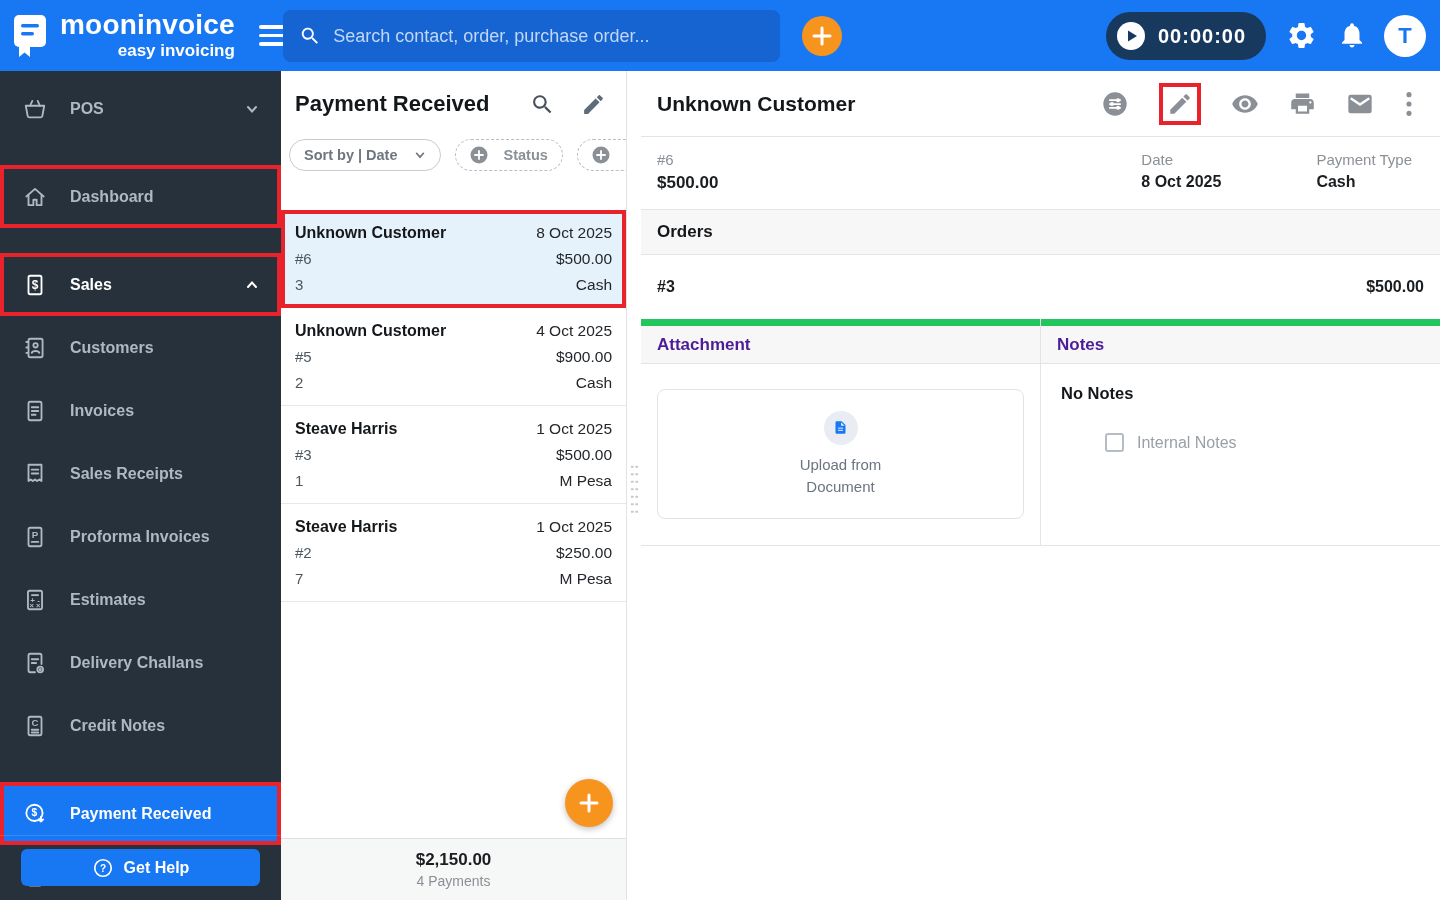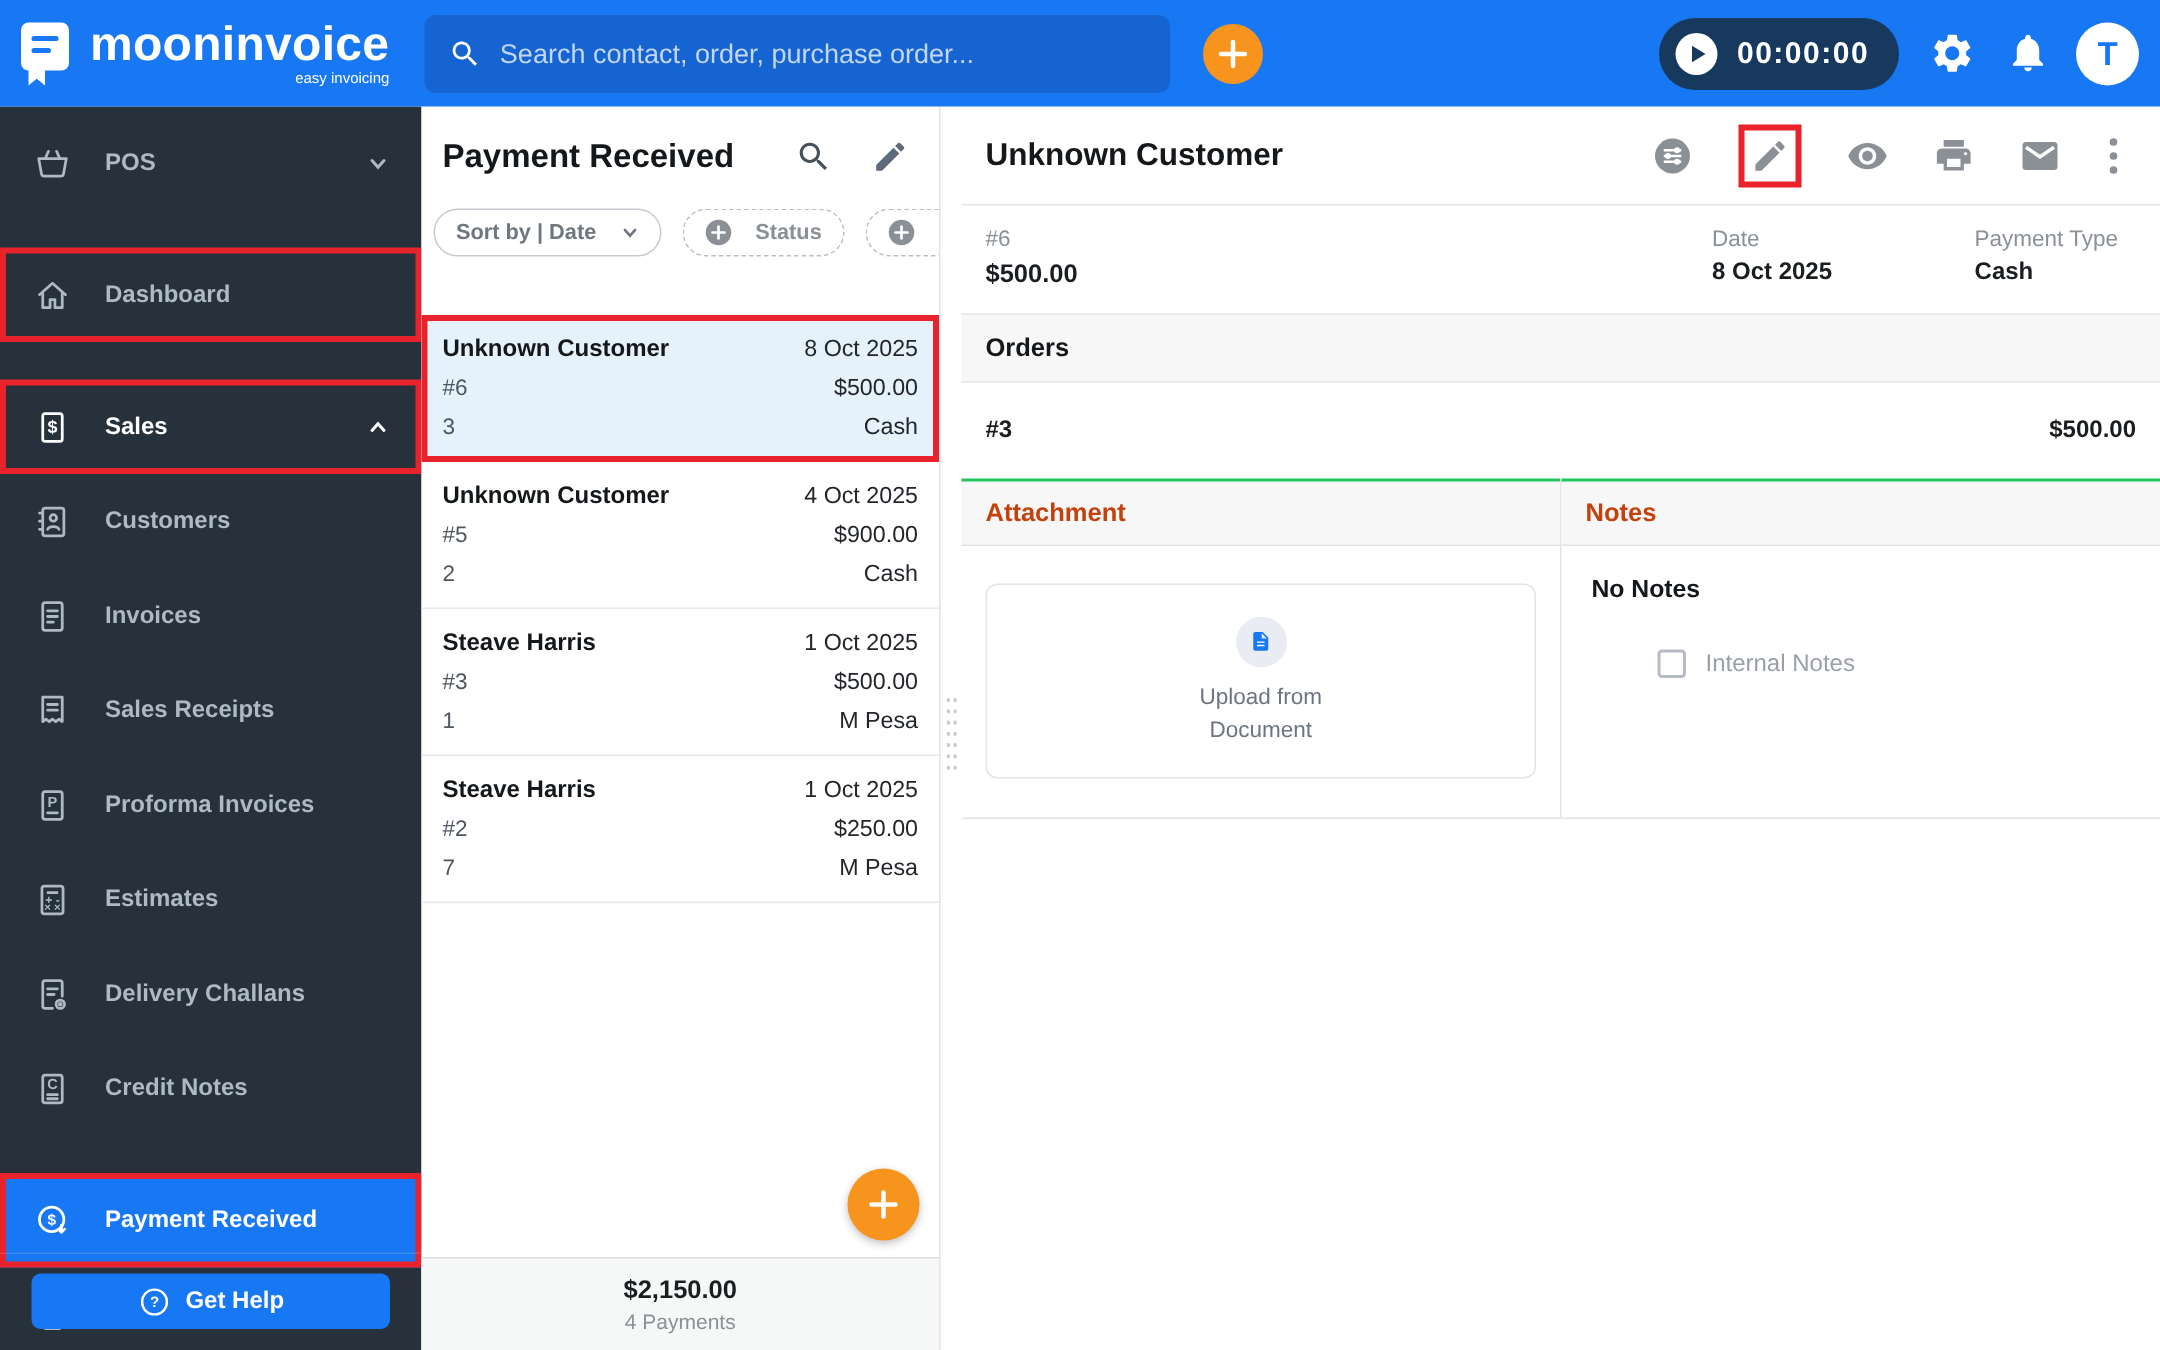--- a/index.html
+++ b/index.html
@@ -5,22 +5,22 @@
   * { margin:0; padding:0; box-sizing:border-box; }
   html,body { width:1440px; height:900px; }
   body { position:relative; overflow:hidden; background:#fff;
          font-family:"Liberation Sans", sans-serif; }
 
   
   .topbar { position:absolute; left:0; top:0; width:1440px; height:71px;
             background:#1877F2; display:flex; align-items:center; z-index:5; }
   .brand { display:flex; align-items:center; gap:10px; padding-left:10px; }
   .brand-text { display:flex; flex-direction:column; align-items:flex-end; }
-  .brand-name { color:#fff; font-size:32px; font-weight:800; line-height:1; letter-spacing:.2px; }
-  .brand-tagline { color:#fff; font-size:10px; font-weight:400; margin-top:2px; }
+  .brand-name { color:#fff; font-size:28px; font-weight:800; line-height:1; letter-spacing:.2px; }
+  .brand-tagline { color:#fff; font-size:17px; font-weight:700; margin-top:2px; }
   .hamburger { width:28px; display:flex; flex-direction:column; gap:5px; margin-left:24px; cursor:pointer; }
   .hamburger span { height:3.5px; background:#fff; border-radius:2px; }
   .search-box { position:absolute; left:283px; top:10px; width:497px; height:52px;
                 background:#1564D2; border-radius:8px; display:flex; align-items:center;
                 padding:0 16px; gap:12px; }
   .search-box input { background:transparent; border:none; outline:none; color:#fff;
                       font-size:18px; width:100%; font-family:inherit; }
   .search-box input::placeholder { color:#C3D7F5; }
   .add-btn { position:absolute; left:802px; top:16px; width:40px; height:40px; border-radius:50%;
              background:#F7941E; border:none; display:flex; align-items:center; justify-content:center; cursor:pointer; }
@@ -95,23 +95,23 @@
   .info-amt { font-size:17px; font-weight:700; color:#1B1E21; margin-top:5px; }
   .info-right { display:flex; gap:95px; margin-left:auto; padding-right:12px; }
   .kv .k { font-size:15px; color:#8A9096; }
   .kv .v { font-size:16px; font-weight:700; color:#1B1E21; margin-top:5px; }
   .band { height:46px; background:#F7F7F7; border-top:1px solid #E4E4E4; border-bottom:1px solid #E4E4E4;
           display:flex; align-items:center; padding:0 16px; font-size:17px; font-weight:700; color:#15181B; }
   .order-row { height:64px; display:flex; align-items:center; justify-content:space-between;
                padding:0 16px; font-size:16px; font-weight:700; color:#1B1E21; }
   .sections { display:grid; grid-template-columns:400px 1fr; border-bottom:1px solid #E4E4E4; }
   .section-left { border-right:1px solid #E4E4E4; }
-  .section-band { height:45px; background:#F7F7F7; border-top:2px solid #22c55e;
+  .section-band { height:45px; background:#F7F7F7; border-top:7px solid #22c55e;
                   border-bottom:1px solid #E4E4E4; display:flex; align-items:center;
-                  padding:0 16px; font-size:17px; font-weight:700; color:#c2410c; }
+                  padding:0 16px; font-size:17px; font-weight:700; color:#4c1d95; }
   .attach-body { height:181px; padding:25px 16px; }
   .upload-card { height:130px; border:1px solid #E1E3E6; border-radius:8px; display:flex; background:#fff; }
   .upload-opt { flex:1; display:flex; flex-direction:column; align-items:center;
                 justify-content:center; gap:9px; cursor:pointer; }
   .upload-opt + .upload-opt { border-left:1px solid #E4E6E9; }
   .up-circle { width:34px; height:34px; border-radius:50%; background:#E9EDF3; color:#1877F2;
                display:flex; align-items:center; justify-content:center; }
   .up-label { width:112px; text-align:center; font-size:15px; color:#6B7480; line-height:1.45; }
   .notes-body { padding:20px; height:181px; }
   .no-notes { font-size:16.5px; font-weight:700; color:#15181B; }

